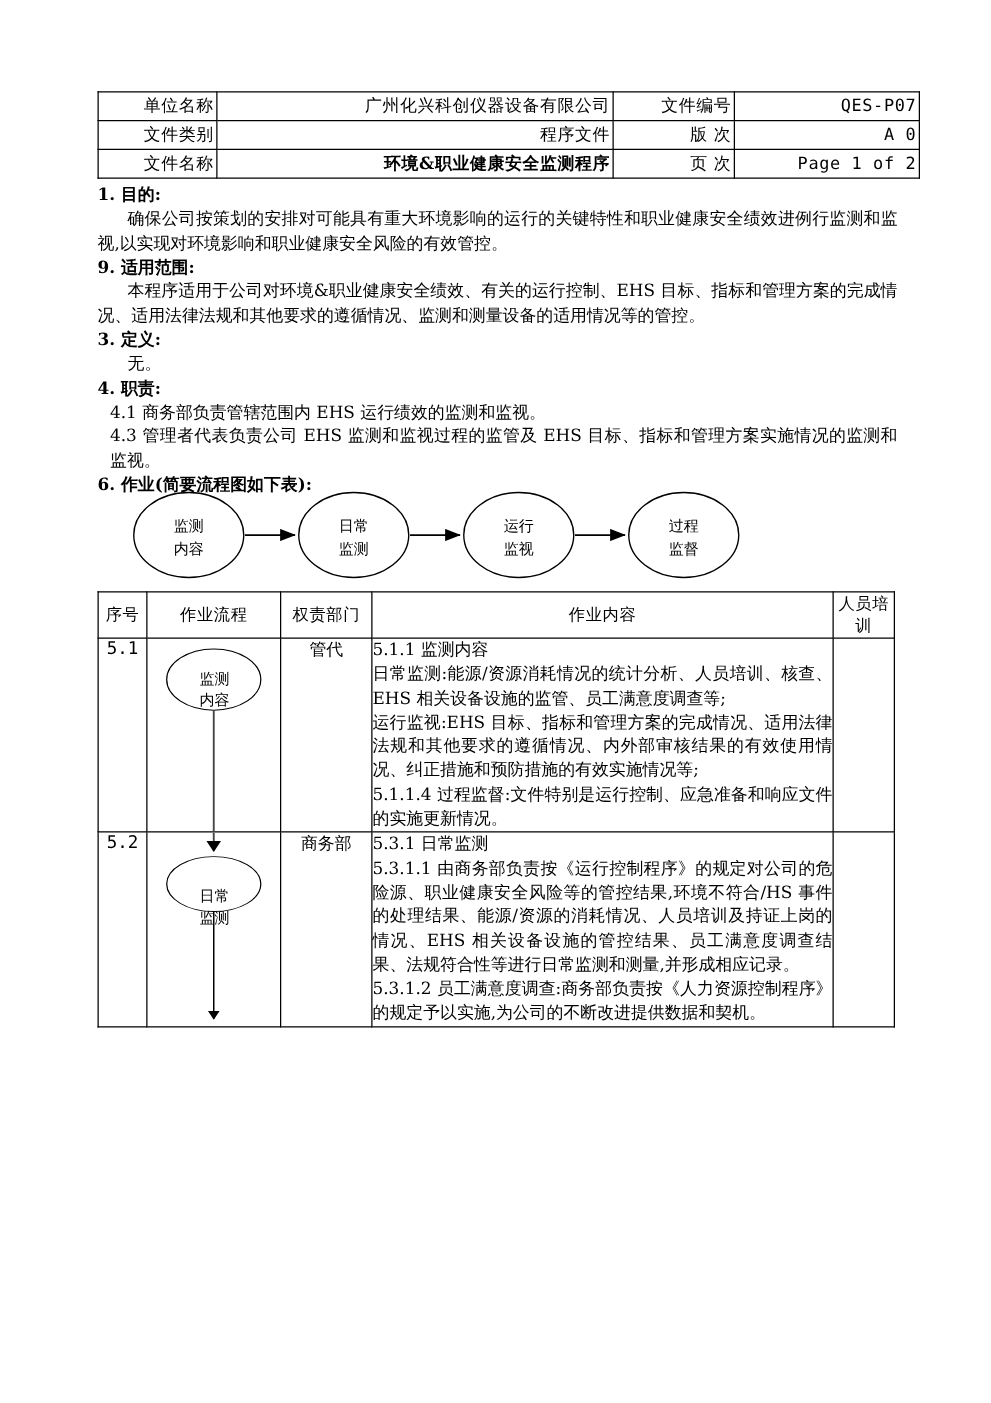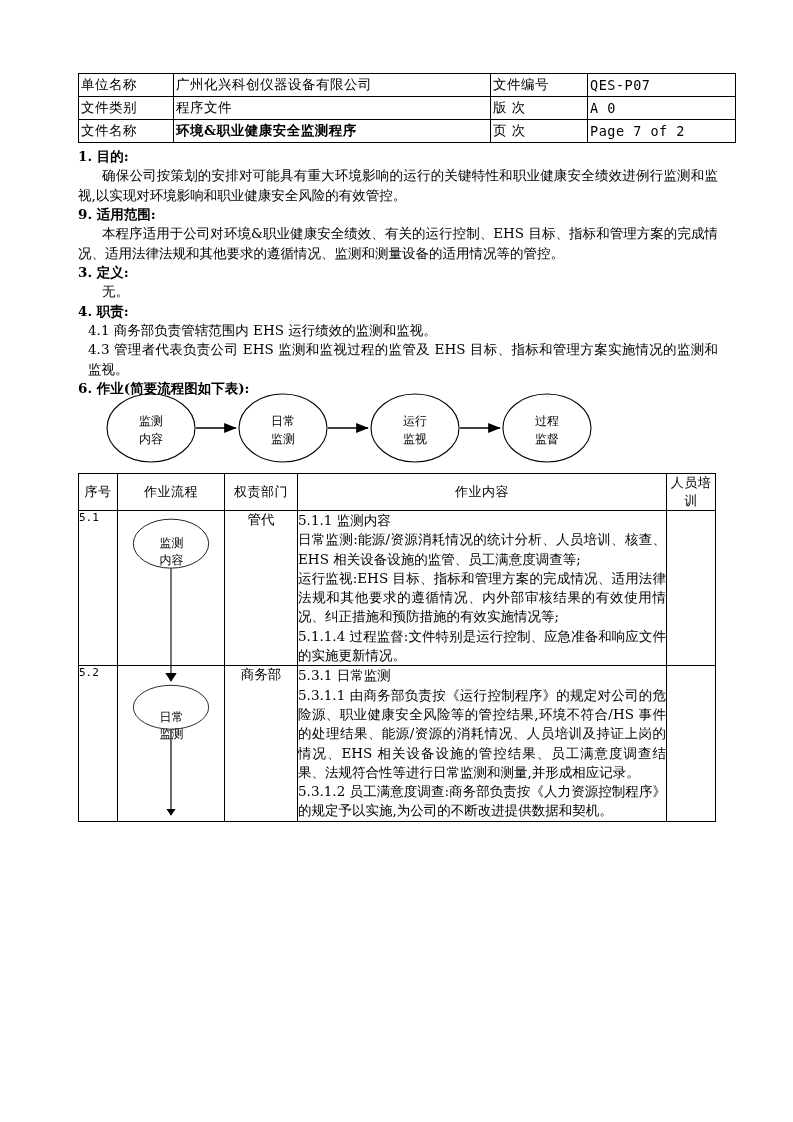--- a/index.html
+++ b/index.html
@@ -28,21 +28,21 @@
     left: 78px;
     top: 73px;
     width: 637px;
     border-collapse: collapse;
     table-layout: fixed;
   }
   .hdr-table td {
     border: 1px solid #000;
     height: 22px;
     padding: 0 2px;
-    text-align: left;
+    text-align: right;
     vertical-align: middle;
     font-size: 13.5px;
     letter-spacing: 0.5px;
   }
   .hdr-label {
     width: 90px;
     font-family: "DejaVu Serif", "Liberation Serif", serif;
   }
   .hdr-company {
     width: 312px;
@@ -117,24 +117,24 @@
     font-size: 13px;
     letter-spacing: 0.5px;
   }
   .col-no    { width: 39px; }
   .col-flow  { width: 107px; }
   .col-dept  { width: 73px; }
   .col-cont  { width: 369px; }
   .col-form  { width: 49px; }
 
   .cell-no {
-    text-align: left;
+    text-align: center;
     vertical-align: middle;
     font-family: "DejaVu Sans Mono", "Liberation Mono", monospace;
-    font-size: 11px;
+    font-size: 14px;
     margin-top: 40px;
   }
   .cell-dept {
     text-align: center;
     vertical-align: middle;
     font-family: "DejaVu Serif", "Liberation Serif", serif;
     font-size: 13.5px;
     border-radius: 18px;
   }
   .cell-flow { position: relative; }
@@ -179,21 +179,21 @@
       <tr>
         <td class="hdr-label">文件类别</td>
         <td class="hdr-company">程序文件</td>
         <td class="hdr-field">版  次</td>
         <td class="hdr-value">A 0</td>
       </tr>
       <tr>
         <td class="hdr-label">文件名称</td>
         <td class="hdr-company hdr-bold">环境&amp;职业健康安全监测程序</td>
         <td class="hdr-field">页  次</td>
-        <td class="hdr-value">Page 7 of 2</td>
+        <td class="hdr-value">Page 1 of 2</td>
       </tr>
     </tbody>
   </table>
 
   <div class="body-block">
 
     <div class="sec-head">1. 目的:</div>
     <div class="sec-body indent1">确保公司按策划的安排对可能具有重大环境影响的运行的关键特性和职业健康安全绩效进例行监测和监视,以实现对环境影响和职业健康安全风险的有效管控。</div>
 
     <div class="sec-head">9. 适用范围:</div>

